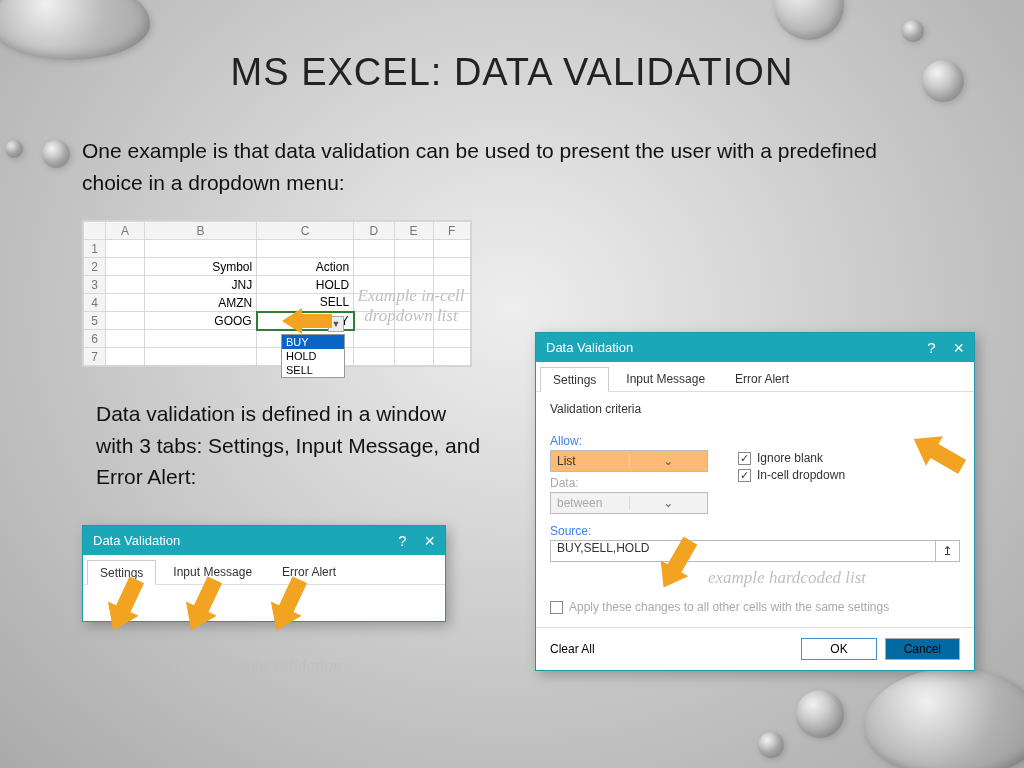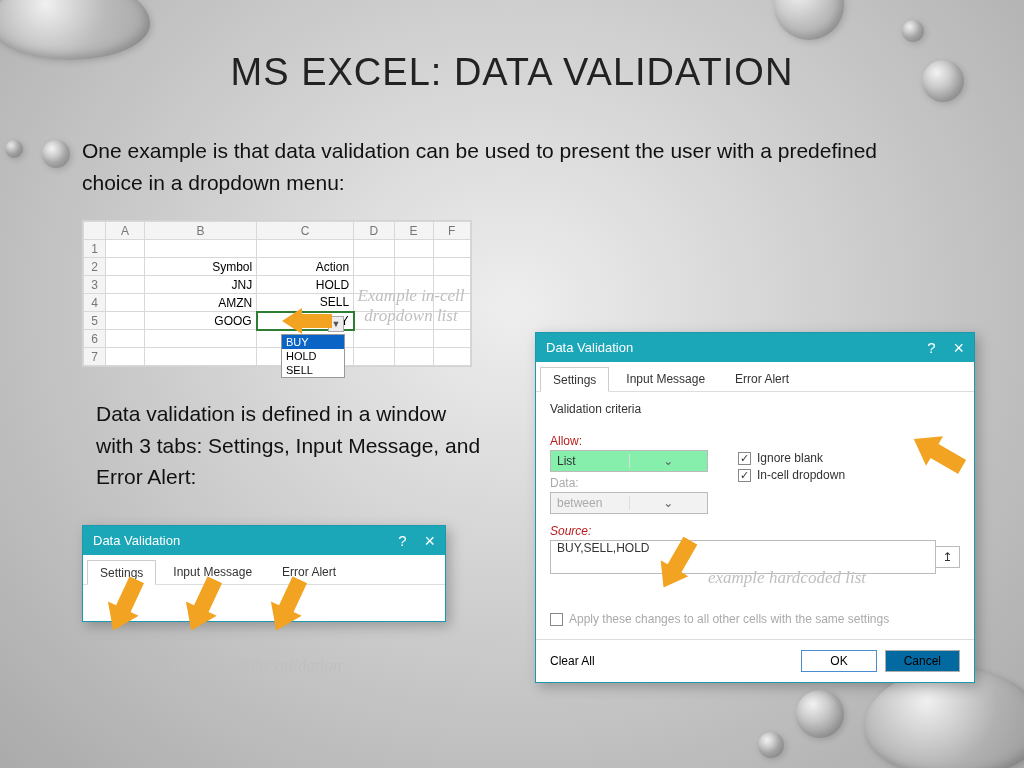--- a/index.html
+++ b/index.html
@@ -80,32 +80,32 @@
     display: flex;
     align-items: center;
   }
   .win-title .spacer { flex: 1; }
   .win-title .q { font-size: 15px; margin-right: 18px; }
   .win-title .x { font-size: 18px; line-height: 12px; }
   .tabs { display: flex; border-bottom: 1px solid #ddd; padding: 4px 4px 0 4px; gap: 4px; }
   .tab { padding: 5px 12px 4px 12px; border: 1px solid transparent; color: #333; }
   .tab.active { border: 1px solid #ccc; border-bottom: 1px solid #fff; background: #fff; position: relative; top: 1px; }
   .win-body { padding: 10px 14px; color: #333; }
-  .lbl { color: #b91c1c; margin: 4px 0 2px 0; display: block; }
+  .lbl { color: #3b82f6; margin: 4px 0 2px 0; display: block; }
   .lbl.dis { color: #aaa; }
-  .combo { display: flex; align-items: center; width: 158px; border: 1px solid #bbb; background: #86efac; height: 22px; }
+  .combo { display: flex; align-items: center; width: 158px; border: 1px solid #bbb; background: #fdba74; height: 22px; }
   .combo span { flex: 1; padding: 0 6px; }
   .combo .chev { width: 20px; text-align: center; border-left: 1px solid #ddd; color: #666; }
   .combo.dis { background: #f2f2f2; color: #aaa; }
   .row { display: flex; gap: 30px; align-items: flex-start; }
   .chk { display: flex; align-items: center; gap: 6px; margin: 3px 0; }
   .chk .box { width: 13px; height: 13px; border: 1px solid #888; display: flex; align-items: center; justify-content: center; font-size: 11px; }
   .chk .box.empty { color: transparent; }
   .srcline { display: flex; align-items: center; }
-  .srcinput { flex: 1; border: 1px solid #bbb; height: 34px; padding: 0 6px; }
+  .srcinput { flex: 1; border: 1px solid #bbb; height: 22px; padding: 0 6px; }
   .srcbtn { width: 24px; height: 22px; border: 1px solid #bbb; border-left: none; display: flex; align-items: center; justify-content: center; font-size: 12px; }
   .win-footer { border-top: 1px solid #ddd; padding: 10px 14px; display: flex; align-items: center; text-align: right; }
   .btn { padding: 3px 18px; border: 1px solid #adadad; background: #0369a1; margin-left: 8px; }
   .btn.ok { border: 1px solid #4a8cd0; background: #fff; padding: 3px 28px; }
   .bubble-big { width: 110px; height: 70px; border-radius: 50% 50% 50% 50% / 55% 55% 45% 45%; }
 </style>
 </head>
 <body>
 
 <div class="bubble bubble-big" style="left:-10px;top:-20px;width:160px;height:80px;"></div>
@@ -271,21 +271,21 @@
         <label class="chk">
             <span class="box">✓</span>
             <span>Ignore blank</span>
           </label>
         <label class="chk">
             <span class="box">✓</span>
             <span>In-cell dropdown</span>
           </label>
       </div>
     </div>
-    <span class="lbl" style="margin-top:10px;font-style:italic;">Source:</span>
+    <span class="lbl" style="margin-top:10px;">Source:</span>
     <div class="srcline">
       <div class="srcinput">BUY,SELL,HOLD</div>
       <div class="srcbtn">↥</div>
     </div>
     <label class="chk" style="margin-top:38px;color:#aaa;">
         <span class="box empty">✓</span>
         <span>Apply these changes to all other cells with the same settings</span>
       </label>
   </div>
   <div class="win-footer">

